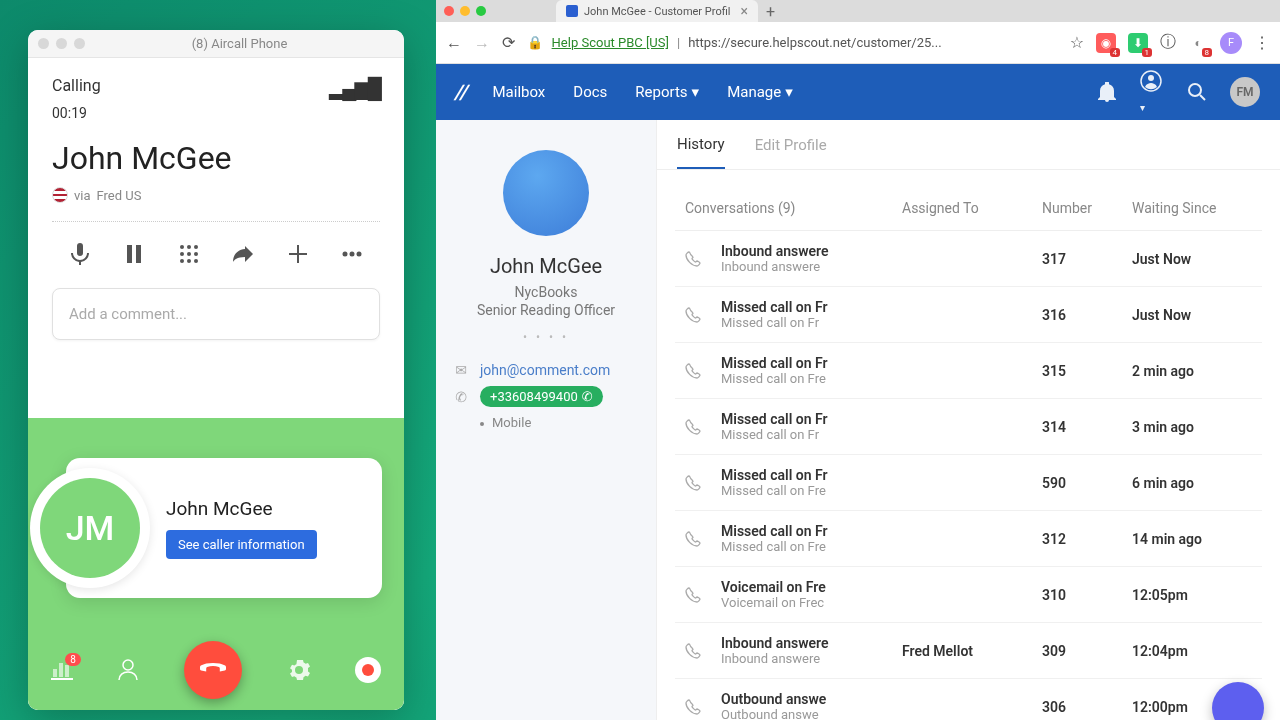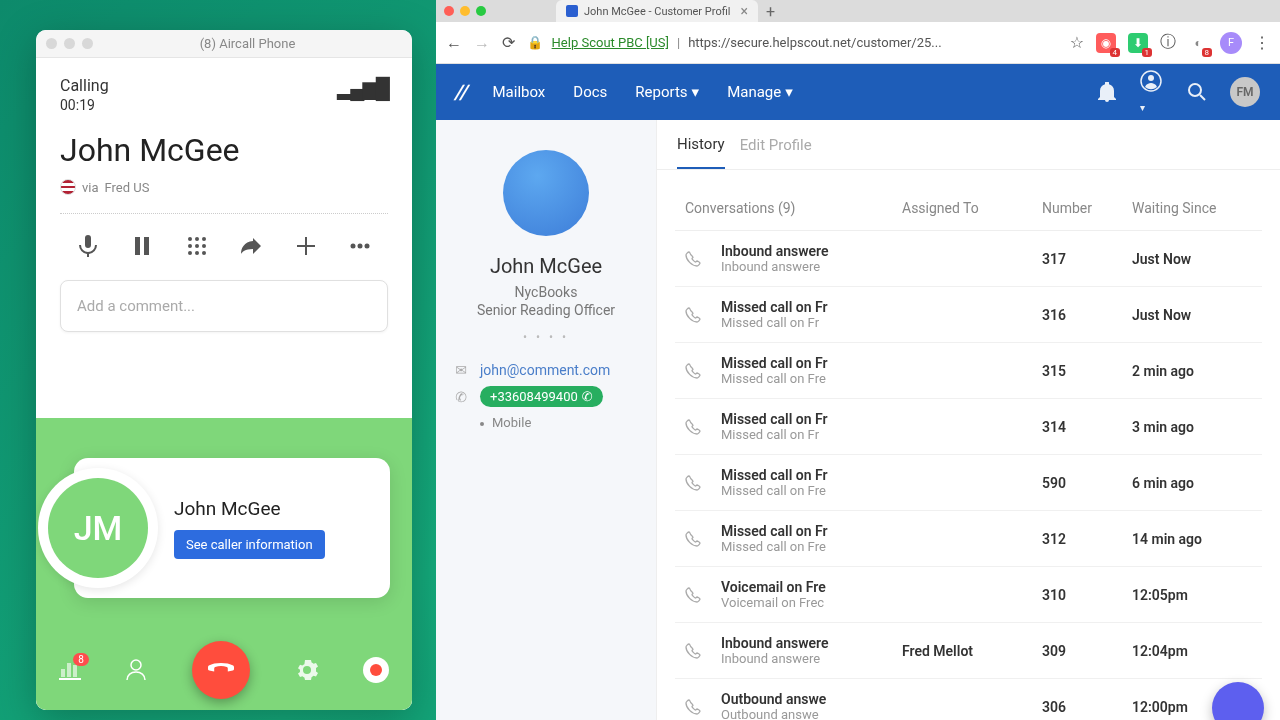--- a/index.html
+++ b/index.html
@@ -1,27 +1,27 @@
 <!DOCTYPE html>
 <html><head>
 <meta charset="utf-8">
 <style>
 * { margin: 0; padding: 0; box-sizing: border-box; font-family: -apple-system, BlinkMacSystemFont, "Segoe UI", Roboto, sans-serif; }
 body { width: 1280px; height: 720px; overflow: hidden; background: linear-gradient(135deg, #0d8a6b 0%, #14a87a 50%, #0d8a6b 100%); position: relative; }
 
 
-.aircall-window { position: absolute; left: 36px; top: 30px; width: 376px; height: 680px; background: #fff; border-radius: 10px; box-shadow: 0 10px 40px rgba(0,0,0,0.25); overflow: hidden; }
+.aircall-window { position: absolute; left: 28px; top: 30px; width: 376px; height: 680px; background: #fff; border-radius: 10px; box-shadow: 0 10px 40px rgba(0,0,0,0.25); overflow: hidden; }
 .aircall-titlebar { height: 28px; background: #f5f5f5; display: flex; align-items: center; padding: 0 10px; border-bottom: 1px solid #e5e5e5; }
 .traffic-lights { display: flex; gap: 7px; }
 .tl { width: 11px; height: 11px; border-radius: 50%; background: #d8d8d8; }
 .aircall-title { flex: 1; text-align: center; font-size: 13px; color: #888; }
 .aircall-body { padding: 18px 24px 0; height: calc(100% - 28px); position: relative; background: #fff; }
 .calling-row { display: flex; justify-content: space-between; align-items: flex-start; }
 .calling-label { font-size: 16px; color: #333; }
-.call-timer { font-size: 14px; color: #333; margin-top: 2px; }
+.call-timer { font-size: 14px; color: #333; margin-top: 10px; }
 .signal-icon { font-size: 20px; color: #333; letter-spacing: -2px; }
 .caller-name { font-size: 32px; font-weight: 400; color: #222; margin-top: 18px; }
 .via-row { display: flex; align-items: center; gap: 6px; margin-top: 10px; font-size: 13px; color: #888; }
 .flag-icon { width: 16px; height: 16px; border-radius: 50%; background: linear-gradient(to bottom, #b22234 0%, #b22234 20%, #fff 20%, #fff 40%, #b22234 40%, #b22234 60%, #fff 60%, #fff 80%, #b22234 80%); position: relative; border: 1px solid #ddd; }
 .dotted-sep { border-top: 1px dotted #ccc; margin: 18px 0 12px; }
 .call-actions { display: flex; justify-content: space-between; padding: 0 8px; }
 .call-action-btn { width: 40px; height: 40px; display: flex; align-items: center; justify-content: center; font-size: 20px; color: #555; cursor: pointer; }
 .comment-box { margin-top: 14px; background: #fff; border: 1px solid #e0e0e0; border-radius: 8px; padding: 16px; font-size: 15px; color: #aaa; box-shadow: 0 1px 3px rgba(0,0,0,0.05); }
 .green-area { position: absolute; left: 0; right: 0; top: 360px; bottom: 0; background: #7fd77a; }
 .caller-card { position: absolute; left: 38px; right: 22px; top: 400px; height: 140px; background: #fff; border-radius: 14px; box-shadow: 0 4px 18px rgba(0,0,0,0.12); display: flex; align-items: center; }
@@ -77,21 +77,21 @@
 .profile-title { font-size: 14px; color: #777; margin-top: 2px; text-align: right; }
 .profile-dots { margin-top: 12px; color: #bbb; font-size: 12px; letter-spacing: 3px; }
 .profile-contacts { margin-top: 18px; width: 100%; padding: 0 6px; }
 .contact-row { display: flex; align-items: center; gap: 10px; font-size: 14px; color: #555; margin-bottom: 8px; }
 .contact-icon { width: 18px; text-align: center; color: #aaa; font-size: 14px; }
 .phone-pill { background: #27ae60; color: #fff; padding: 3px 10px; border-radius: 12px; font-size: 13px; display: flex; align-items: center; gap: 4px; }
 .mobile-row { font-size: 13px; color: #888; margin-left: 28px; }
 .bullet { display: inline-block; width: 4px; height: 4px; background: #888; border-radius: 50%; margin-right: 8px; vertical-align: middle; }
 
 .hs-main { flex: 1; background: #fff; border-left: 1px solid #eee; display: flex; flex-direction: column; }
-.hs-tabs { height: 50px; border-bottom: 1px solid #eee; display: flex; align-items: center; padding: 0 20px; gap: 15px; }
+.hs-tabs { height: 50px; border-bottom: 1px solid #eee; display: flex; align-items: center; padding: 0 20px; gap: 30px; }
 .hs-tab { font-size: 15px; color: #aaa; padding: 14px 0; cursor: pointer; }
 .hs-tab.active { color: #333; border-bottom: 2px solid #1e5db8; }
 .conv-table { flex: 1; padding: 30px 18px 8px; overflow: hidden; }
 .conv-header { display: flex; font-size: 14px; color: #888; padding: 0 10px 14px; border-bottom: 1px solid #eee; }
 .col-conv { flex: 1; }
 .col-assigned { width: 140px; }
 .col-number { width: 90px; text-align: left; }
 .col-waiting { width: 120px; }
 .conv-row { display: flex; align-items: center; padding: 12px 10px; border-bottom: 1px solid #f0f0f0; cursor: pointer; }
 .conv-icon { width: 36px; color: #aaa; font-size: 16px; }

